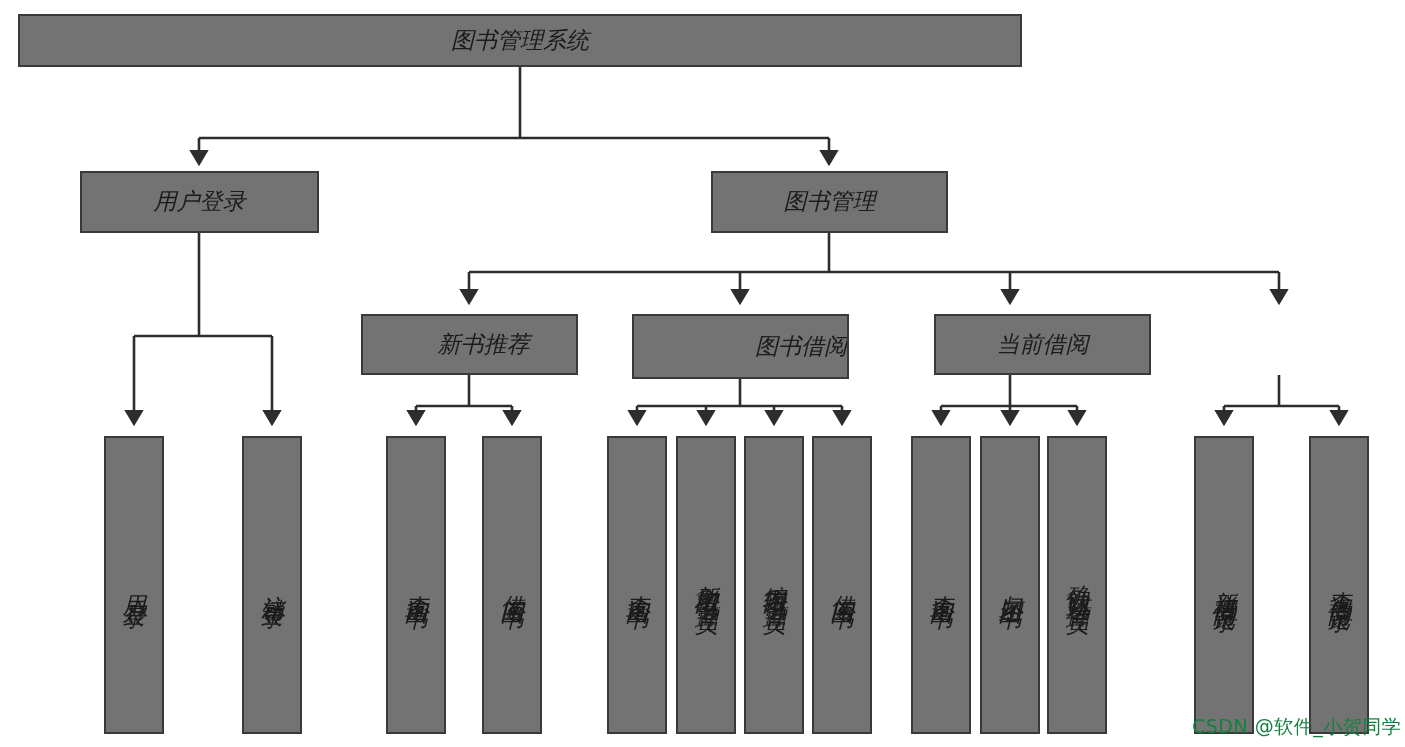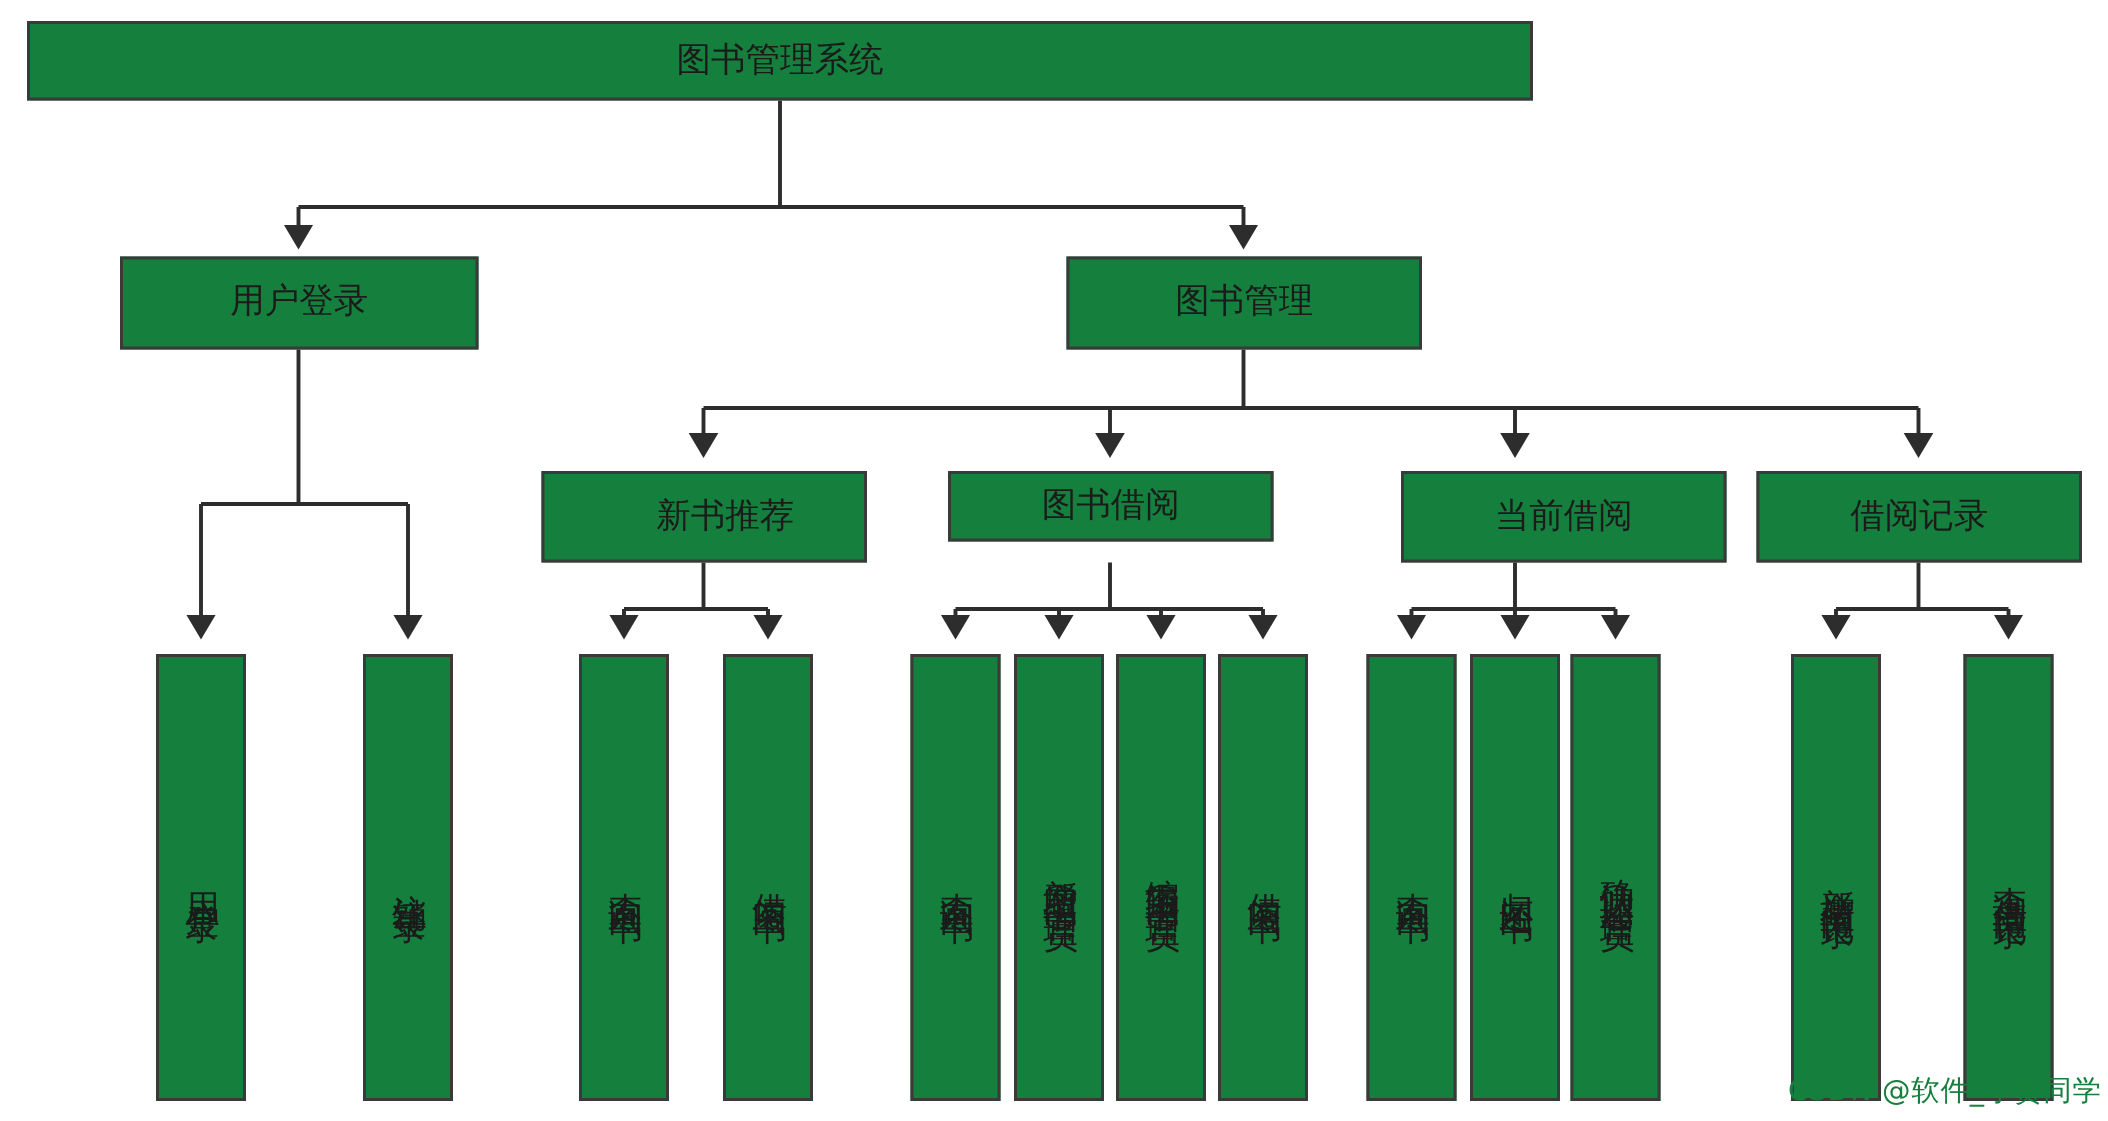--- a/index.html
+++ b/index.html
@@ -22,26 +22,27 @@
   svg.wires {
     position: absolute;
     left: 0;
     top: 0;
     width: 1405px;
     height: 747px;
   }
   .node {
     position: absolute;
     box-sizing: border-box;
-    background: #15803d;
+    background: #737373;
     border: 2px solid #3a3a3a;
     display: flex;
     align-items: center;
     justify-content: center;
     overflow: hidden;
+    font-style: italic;
   }
   .node .label {
     color: #1b1b1b;
     text-align: center;
     line-height: 1.18;
     white-space: nowrap;
   }
   .node.h .label {
     font-size: 23px;
   }
@@ -129,28 +130,25 @@
   <div class="node h" style="left:80px; top:171px; width:239px; height:62px;">
     <span class="label">用户登录</span>
   </div>
   <div class="node h" style="left:711px; top:171px; width:237px; height:62px;">
     <span class="label">图书管理</span>
   </div>
 
   <div class="node h" style="left:361px; top:314px; width:217px; height:61px;padding-left:28px;">
     <span class="label">新书推荐</span>
   </div>
-  <div class="node h" style="left:632px; top:314px; width:217px; height:47px;">
+  <div class="node h" style="left:632px; top:314px; width:217px; height:65px;justify-content:flex-end;">
     <span class="label">图书借阅</span>
   </div>
   <div class="node h" style="left:902px; top:314px; width:217px; height:61px;margin-left:32px;">
     <span class="label">当前借阅</span>
-  </div>
-  <div class="node h" style="left:1171px; top:314px; width:217px; height:61px;">
-    <span class="label">借阅记录</span>
   </div>
 
   <div class="node v" style="left:104px; top:436px; width:60px; height:298px;">
     <span class="label">用户登录</span>
   </div>
   <div class="node v" style="left:242px; top:436px; width:60px; height:298px;">
     <span class="label">注销登录</span>
   </div>
 
   <div class="node v" style="left:386px; top:436px; width:60px; height:298px;">

